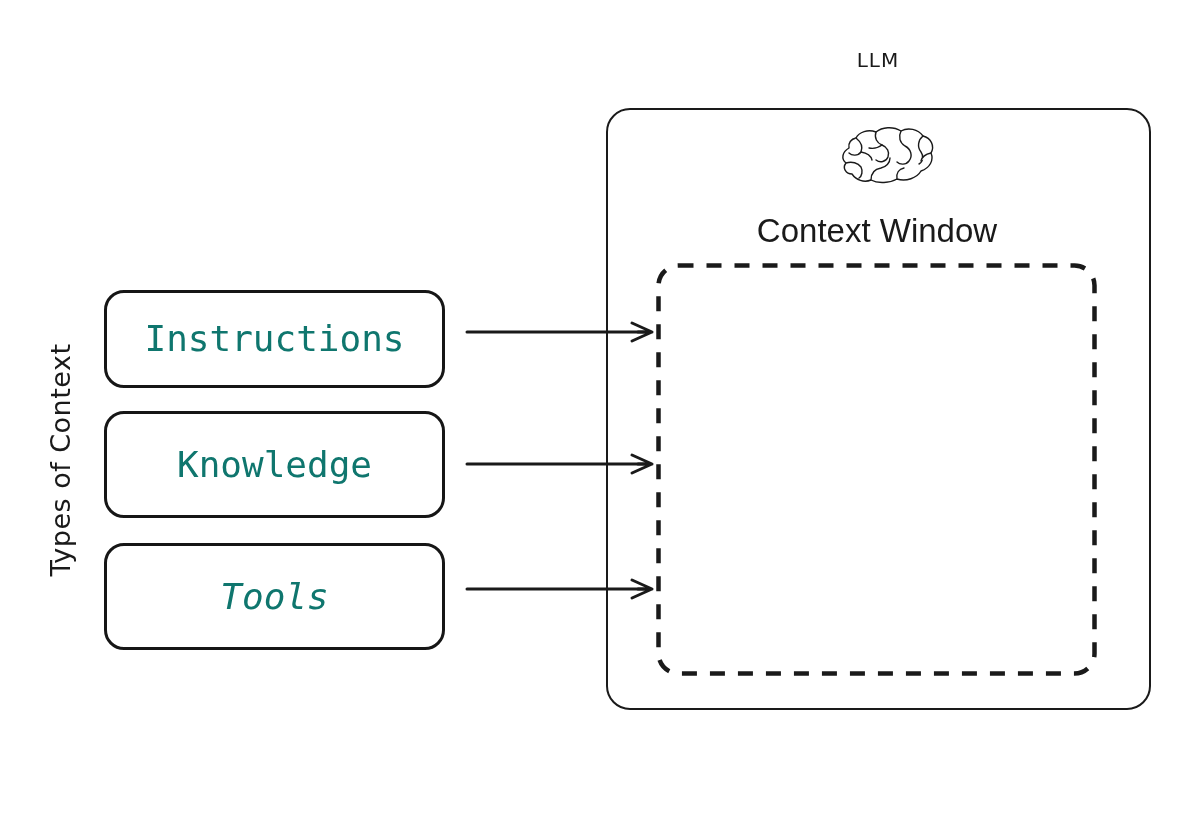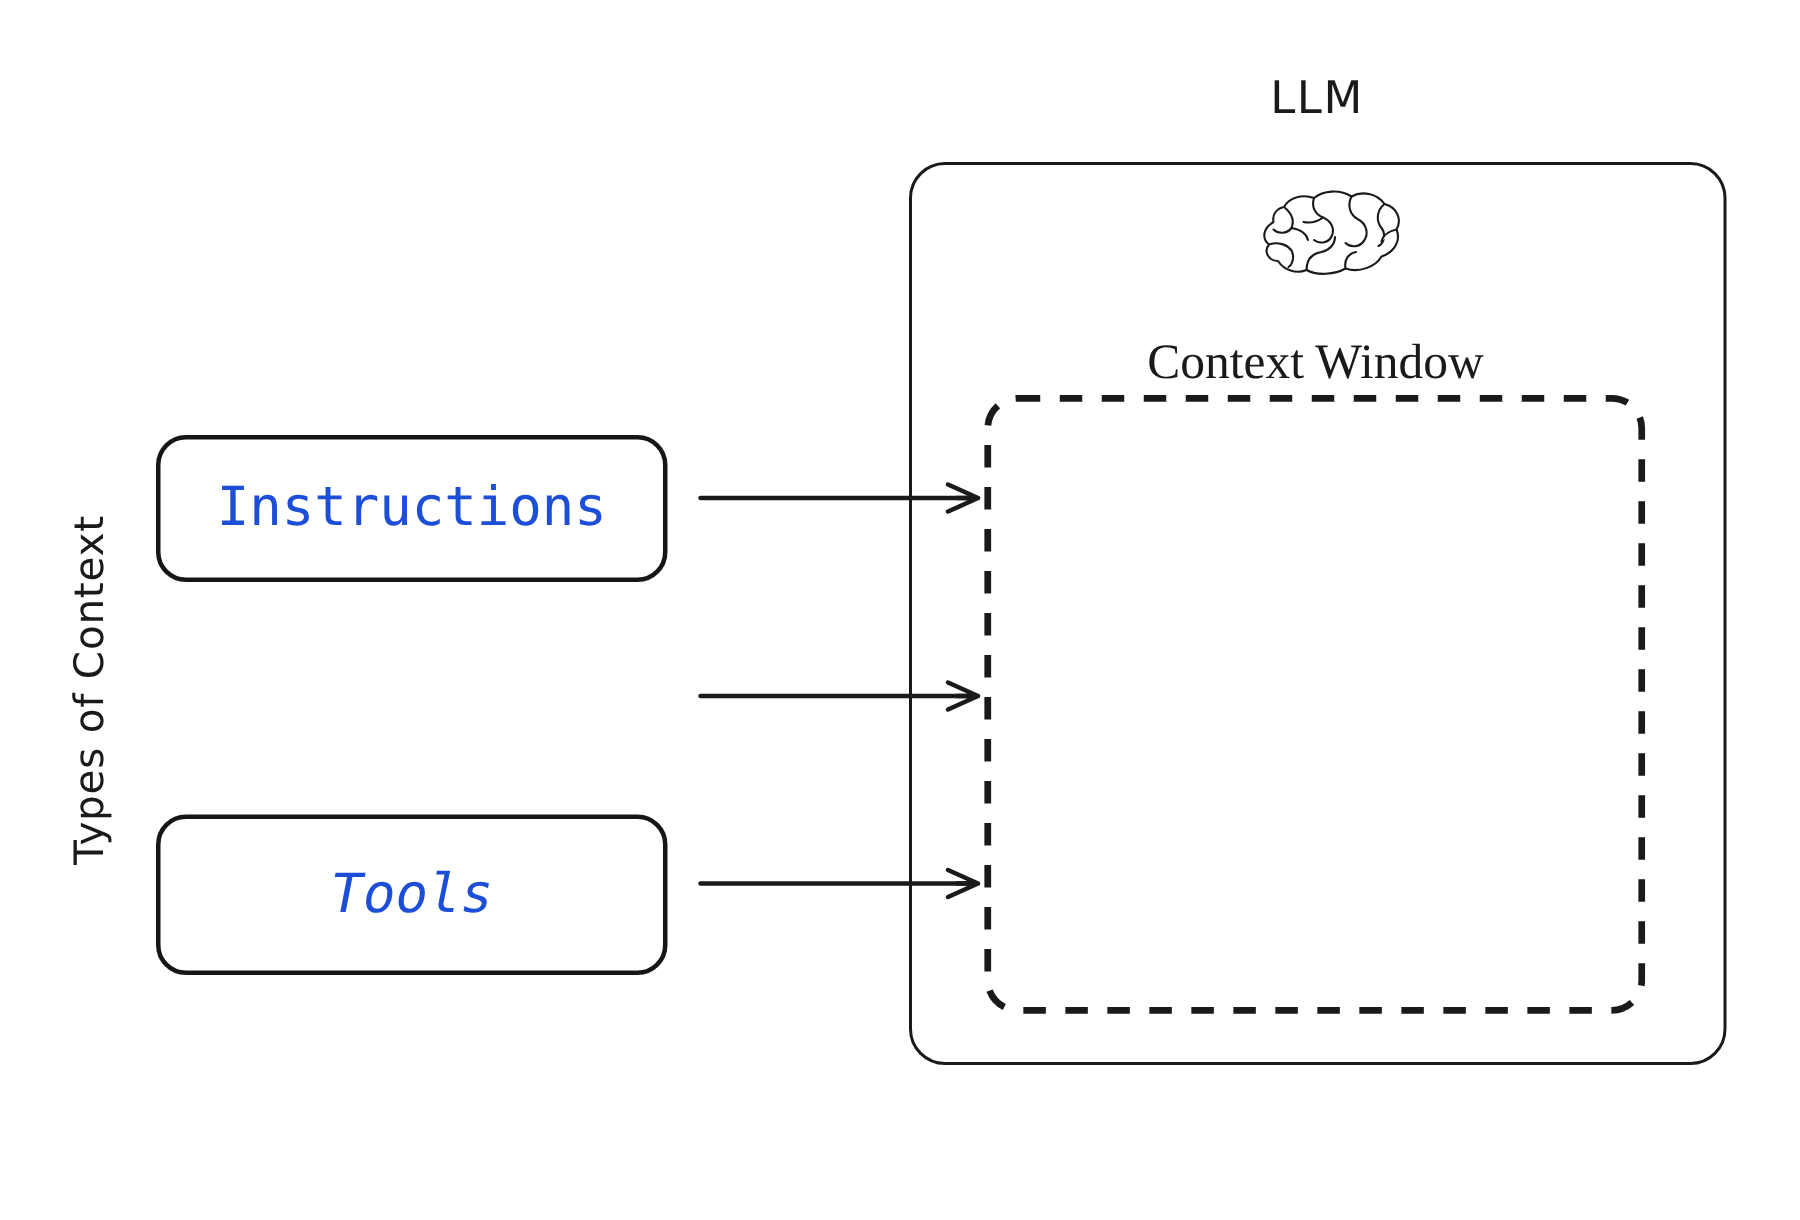--- a/index.html
+++ b/index.html
@@ -43,21 +43,21 @@
     border-radius: 20px;
     background: #ffffff;
     display: flex;
     align-items: center;
     justify-content: center;
   }
   .ctx-box-label {
     font-family: "DejaVu Sans Mono", monospace;
     font-size: 36px;
     font-weight: 500;
-    color: #1d4ed8;
+    color: #0f766e;
     letter-spacing: 0px;
     line-height: 1;
   }
   #ctx-box-0 { top: 290px; height: 98px; }
   #ctx-box-1 { top: 411px; height: 107px; }
   #ctx-box-2 { top: 543px; height: 107px; font-style: italic; }
 
   
   .arrow-svg {
     position: absolute;
@@ -70,21 +70,21 @@
   #arrow-1 { top: 449px; }
   #arrow-2 { top: 574px; }
 
   
   #llm-title {
     position: absolute;
     left: 878px;
     top: 48px;
     transform: translateX(-50%);
     font-family: "DejaVu Sans", sans-serif;
-    font-size: 30px;
+    font-size: 20px;
     font-weight: 500;
     color: #1a1a1a;
     letter-spacing: 1px;
     white-space: nowrap;
   }
   #llm-box {
     position: absolute;
     left: 606px;
     top: 108px;
     width: 545px;
@@ -97,23 +97,23 @@
   #brain-icon {
     position: absolute;
     left: 838px;
     top: 126px;
     width: 100px;
     height: 58px;
   }
   #context-window-label {
     position: absolute;
     left: 877px;
-    top: 224px;
+    top: 212px;
     transform: translateX(-50%);
-    font-family: Liberation Serif, serif;
+    font-family: Liberation Sans, sans-serif;
     font-size: 33px;
     font-weight: 500;
     color: #1a1a1a;
     white-space: nowrap;
   }
   #context-window-box {
     position: absolute;
     left: 656px;
     top: 263px;
     width: 441px;
@@ -124,20 +124,23 @@
 <body>
 
 <div id="canvas">
 
   <div id="vertical-label">Types of Context</div>
 
   <div class="ctx-box" id="ctx-box-0">
     <span class="ctx-box-label">Instructions</span>
   </div>
 
+  <div class="ctx-box" id="ctx-box-1">
+    <span class="ctx-box-label">Knowledge</span>
+  </div>
 
   <div class="ctx-box" id="ctx-box-2">
     <span class="ctx-box-label">Tools</span>
   </div>
 
   <div id="llm-box"></div>
 
   <div id="llm-title">LLM</div>
 
   <svg id="brain-icon" viewBox="0 0 100 58" fill="none">

